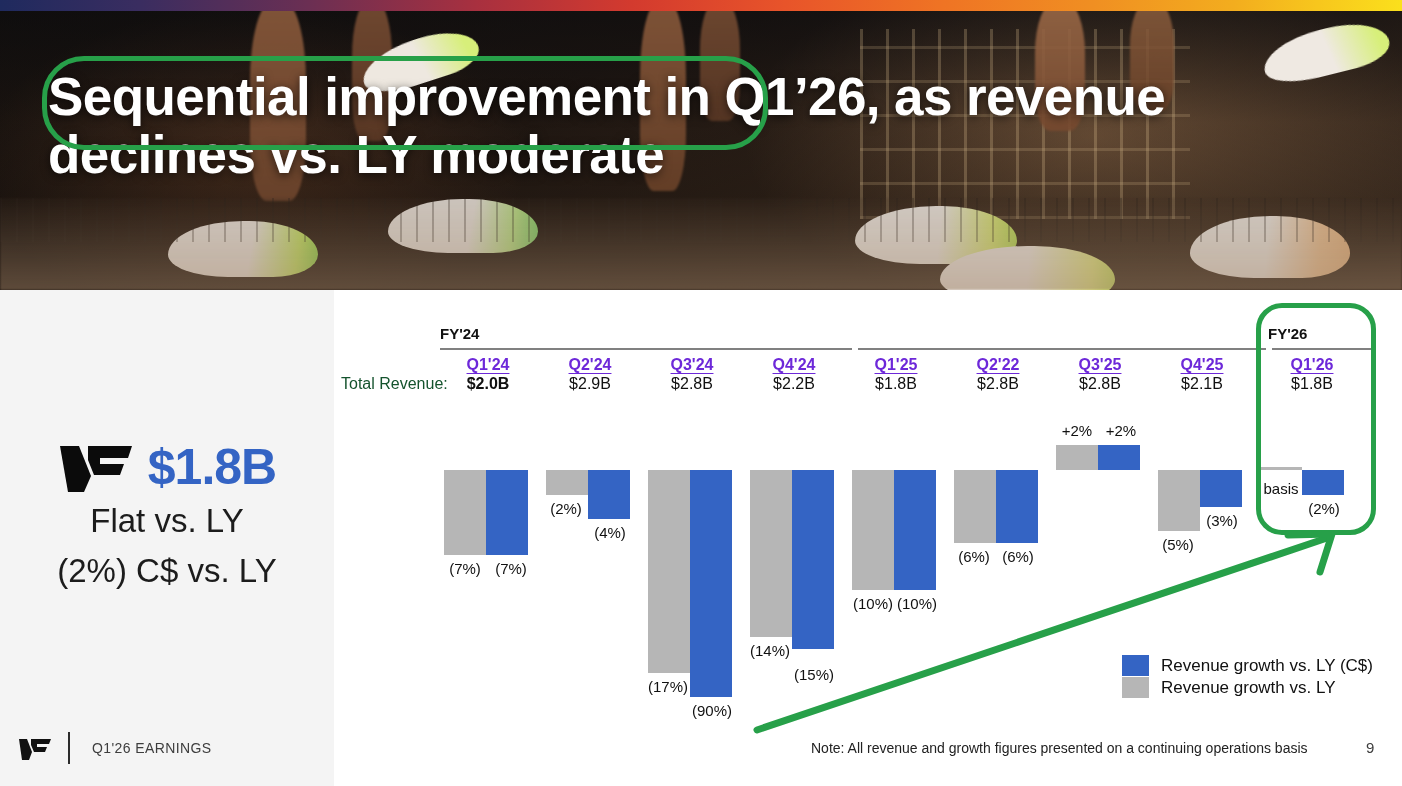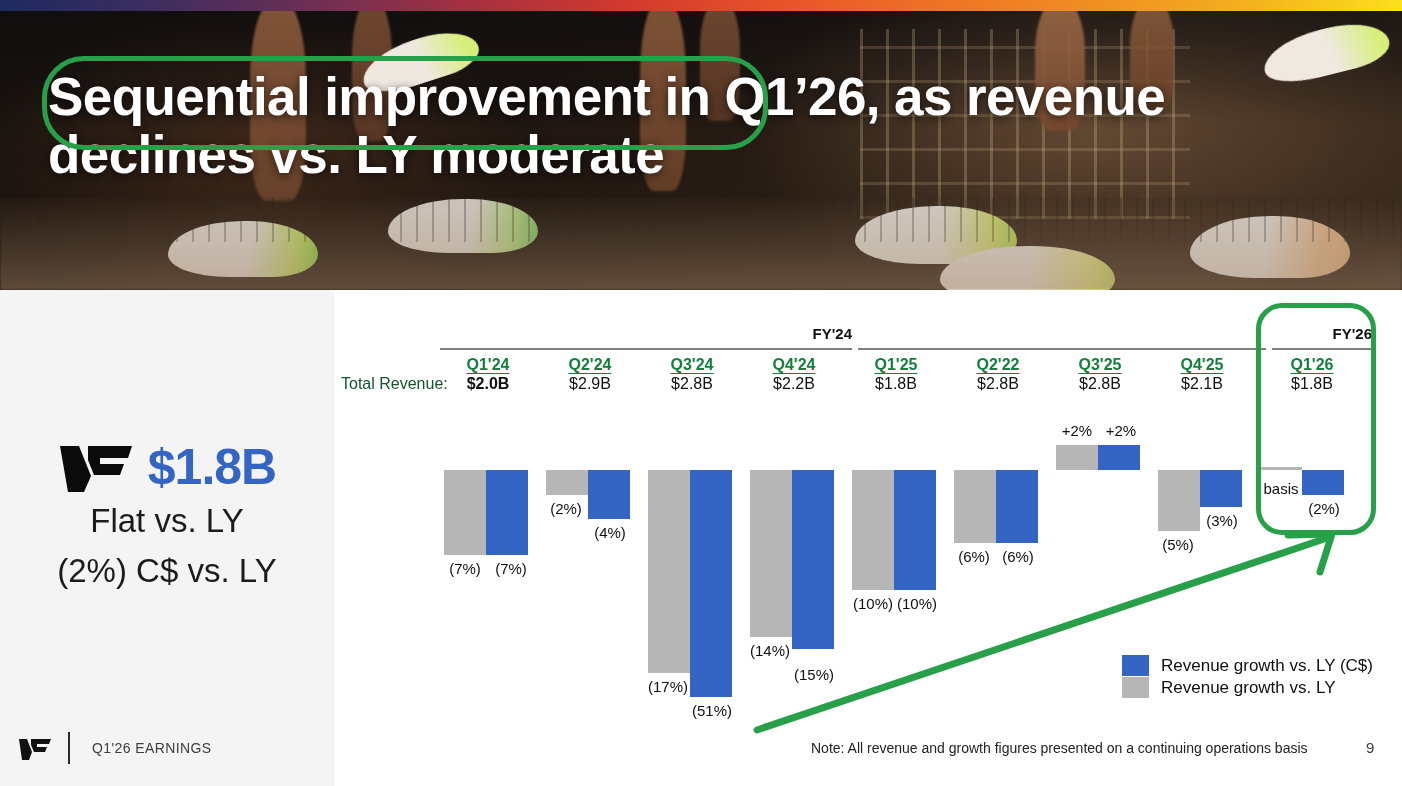--- a/index.html
+++ b/index.html
@@ -88,23 +88,23 @@
   .kpi-line.l2{top:262px;}
 
   
   .footer-logo{position:absolute;left:18px;top:737px;width:34px;height:23px;}
   .footer-div{position:absolute;left:68px;top:732px;width:2px;height:32px;background:#2b2b2b;}
   .footer-text{position:absolute;left:92px;top:740px;font-size:14px;color:#3d3d3d;letter-spacing:.4px;}
   .page-num{position:absolute;left:1366px;top:739px;font-size:15px;color:#3d3d3d;}
 
   
   .tbl{position:absolute;left:334px;top:290px;width:1068px;height:496px;}
-  .fy-label{position:absolute;font-size:15px;font-weight:700;color:#111;text-align:right;}
+  .fy-label{position:absolute;font-size:15px;font-weight:700;color:#111;text-align:left;}
   .fy-rule{position:absolute;height:2px;background:#808080;}
-  .q-label{position:absolute;font-size:16px;font-weight:700;color:#15803d;text-align:center;
+  .q-label{position:absolute;font-size:16px;font-weight:700;color:#6d28d9;text-align:center;
     text-decoration:underline;text-underline-offset:3px;}
   .rev-label{position:absolute;left:7px;top:85px;font-size:16px;color:#14532d;font-weight:400;}
   .rev-val{position:absolute;font-size:16px;color:#111;text-align:center;}
 
   
   .chart{position:absolute;left:0;top:0;width:1068px;height:496px;}
   .bar{position:absolute;}
   .bar.grey{background:#b6b6b6;}
   .bar.blue{background:#3464c4;}
   .blab{position:absolute;font-size:15px;color:#111;text-align:center;white-space:nowrap;}
@@ -217,21 +217,21 @@
     <div class="blab" style="left:152px;top:270px;width:50px;">(7%)</div>
 
     <div class="bar grey" style="left:212px;top:180px;width:42px;height:25px;"></div>
     <div class="bar blue" style="left:254px;top:180px;width:42px;height:49px;"></div>
     <div class="blab" style="left:206px;top:210px;width:52px;">(2%)</div>
     <div class="blab" style="left:250px;top:234px;width:52px;">(4%)</div>
 
     <div class="bar grey" style="left:314px;top:180px;width:42px;height:203px;"></div>
     <div class="bar blue" style="left:356px;top:180px;width:42px;height:227px;"></div>
     <div class="blab" style="left:306px;top:388px;width:56px;">(17%)</div>
-    <div class="blab" style="left:350px;top:412px;width:56px;">(51%)</div>
+    <div class="blab" style="left:350px;top:412px;width:56px;">(90%)</div>
 
     <div class="bar grey" style="left:416px;top:180px;width:42px;height:167px;"></div>
     <div class="bar blue" style="left:458px;top:180px;width:42px;height:179px;"></div>
     <div class="blab" style="left:408px;top:352px;width:56px;">(14%)</div>
     <div class="blab" style="left:452px;top:376px;width:56px;">(15%)</div>
 
     <div class="bar grey" style="left:518px;top:180px;width:42px;height:120px;"></div>
     <div class="bar blue" style="left:560px;top:180px;width:42px;height:120px;"></div>
     <div class="blab" style="left:511px;top:305px;width:56px;">(10%)</div>
     <div class="blab" style="left:555px;top:305px;width:56px;">(10%)</div>

